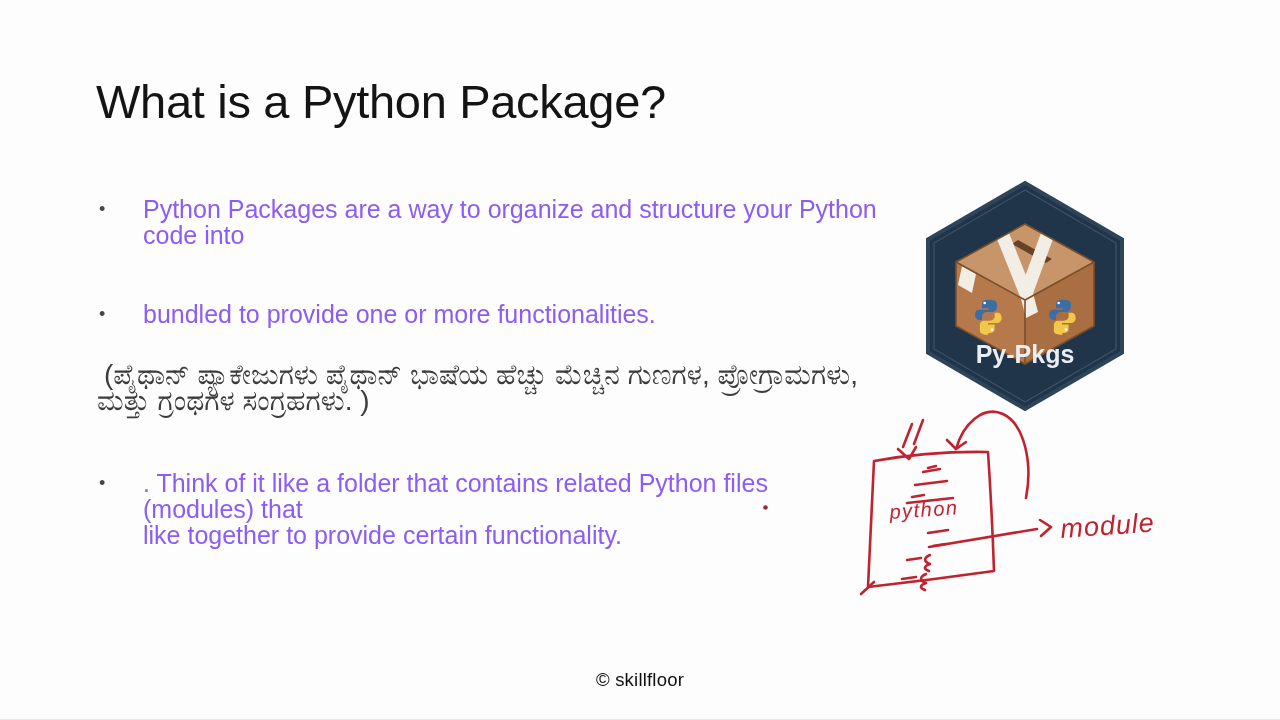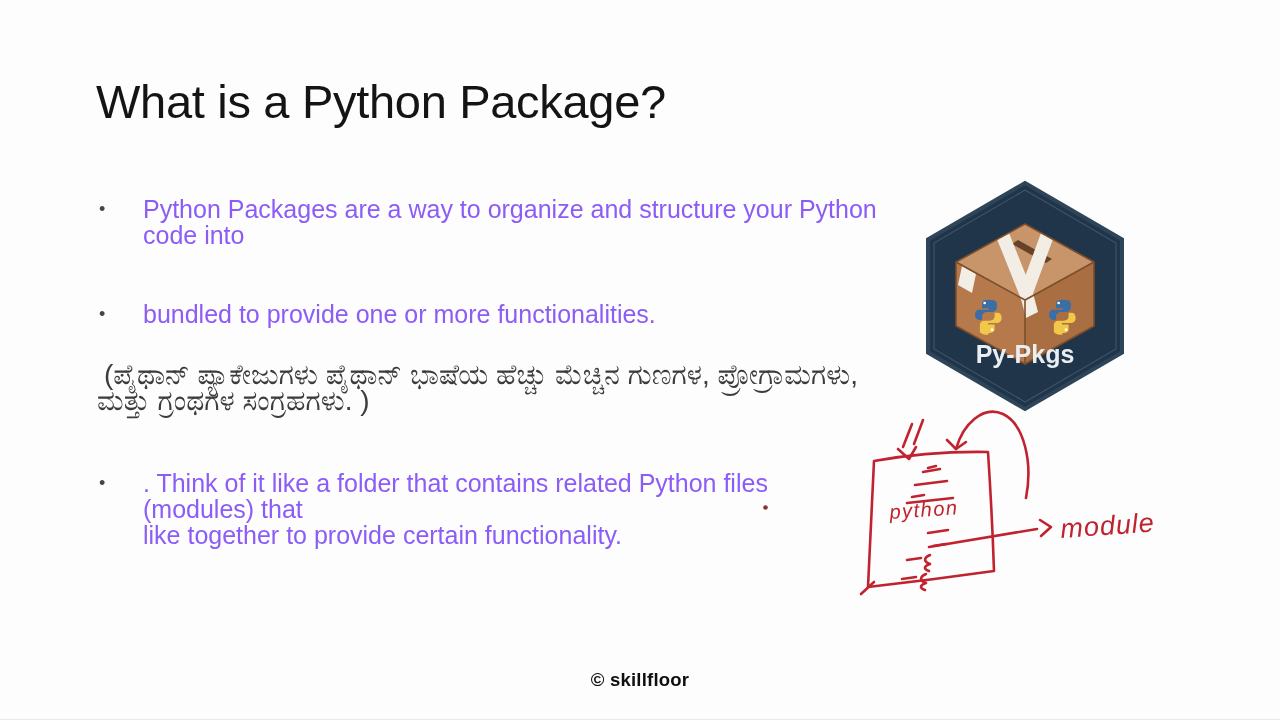--- a/index.html
+++ b/index.html
@@ -16,21 +16,21 @@
   .bullet-dot{
     flex:0 0 14px;text-align:left;font-size:18px;color:#454545;line-height:26px;
   }
   .bullet-lines span{display:block;font-size:25px;line-height:26px;color:#8b5cf6;margin-left:21px;}
   .b1{top:196px;} .b2{top:301px;} .b3{top:470px;}
   .kannada{position:absolute;left:97px;top:362px;width:780px;}
   .kannada span{display:block;font-size:28px;line-height:26px;color:#3c3c3c;}
   .kannada span:first-child{text-indent:7px;}
   .footer{
     position:absolute;left:0;top:669px;width:100%;text-align:center;
-    font-size:18.5px;font-weight:700;color:#0f0f0f;letter-spacing:0.2px;
+    font-size:18.5px;font-weight:400;color:#0f0f0f;letter-spacing:0.2px;
   }
   .badge-svg{position:absolute;left:915px;top:175px;}
   .ink-svg{position:absolute;left:750px;top:398px;}
 </style>
 </head>
 <body>
 
 <div class="slide">
 
   <h1 class="title">What is a Python Package?</h1>

